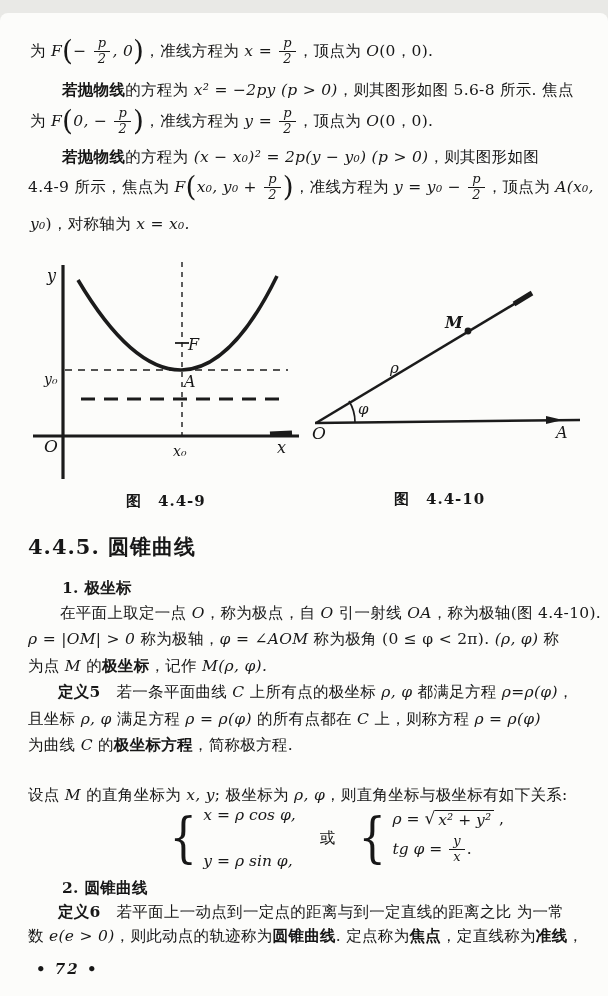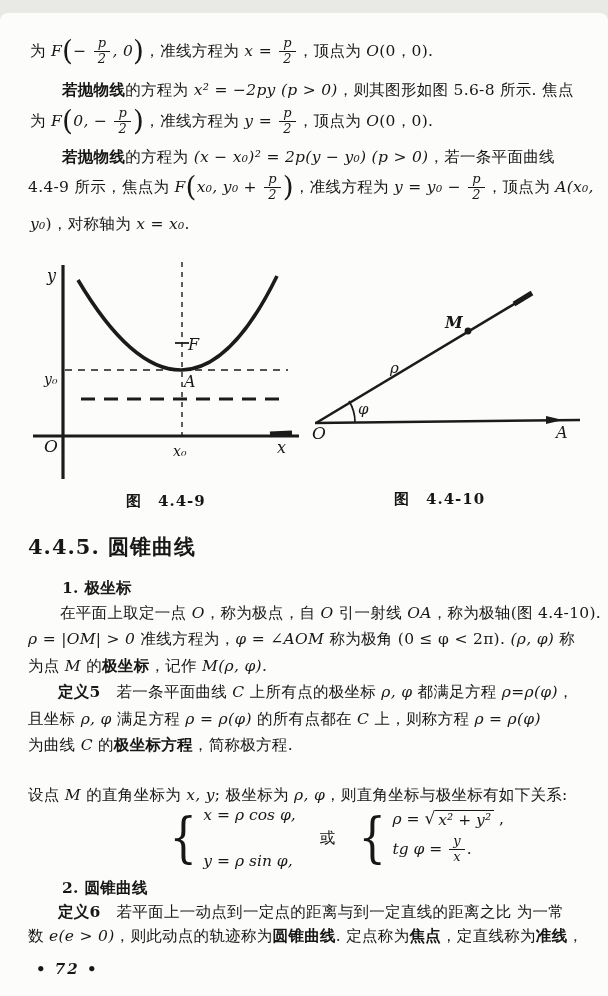--- a/index.html
+++ b/index.html
@@ -47,21 +47,21 @@
   svg text{fill:#171717;}
 </style>
 </head>
 <body>
 
 <div class="page">
 
   <div class="line" style="left:30px;top:24px"><span class="">为 </span><span class="i">F</span><span class="bigp">(</span><span class="i">− </span><span class="frac"><span class="fn">p</span><span class="fd">2</span></span><span class="i">, 0</span><span class="bigp">)</span><span class="">，准线方程为 </span><span class="i">x = </span><span class="frac"><span class="fn">p</span><span class="fd">2</span></span><span class="">，顶点为 </span><span class="i">O</span><span class="">(0，0).</span></div>
   <div class="line" style="left:62px;top:67px"><span class="b">若抛物线</span><span class="">的方程为 </span><span class="i">x² = −2py (p &gt; 0)</span><span class="">，则其图形如图 5.6-8 所示. 焦点</span></div>
   <div class="line" style="left:30px;top:94px"><span class="">为 </span><span class="i">F</span><span class="bigp">(</span><span class="i">0, − </span><span class="frac"><span class="fn">p</span><span class="fd">2</span></span><span class="bigp">)</span><span class="">，准线方程为 </span><span class="i">y = </span><span class="frac"><span class="fn">p</span><span class="fd">2</span></span><span class="">，顶点为 </span><span class="i">O</span><span class="">(0，0).</span></div>
-  <div class="line" style="left:62px;top:134px"><span class="b">若抛物线</span><span class="">的方程为 </span><span class="i">(x − x₀)² = 2p(y − y₀) (p &gt; 0)</span><span class="">，若一条平面曲线</span></div>
+  <div class="line" style="left:62px;top:134px"><span class="b">若抛物线</span><span class="">的方程为 </span><span class="i">(x − x₀)² = 2p(y − y₀) (p &gt; 0)</span><span class="">，则其图形如图</span></div>
   <div class="line" style="left:28px;top:160px"><span class="">4.4-9 所示，焦点为 </span><span class="i">F</span><span class="bigp">(</span><span class="i">x₀, y₀ + </span><span class="frac"><span class="fn">p</span><span class="fd">2</span></span><span class="bigp">)</span><span class="">，准线方程为 </span><span class="i">y = y₀ − </span><span class="frac"><span class="fn">p</span><span class="fd">2</span></span><span class="">，顶点为 </span><span class="i">A</span><span class="i">(x₀,</span></div>
   <div class="line" style="left:30px;top:201px"><span class="i">y₀</span><span class="">)，对称轴为 </span><span class="i">x = x₀.</span></div>
 
   <svg class="fig" style="left:18px;top:243px" width="287" height="228" viewBox="0 0 287 228">
     <line x1="45" y1="9" x2="45" y2="223" stroke="#1b1b1b" stroke-width="3.2"></line>
     <line x1="15" y1="180" x2="281" y2="180" stroke="#1b1b1b" stroke-width="3"></line>
     <line x1="252" y1="178" x2="274" y2="177" stroke="#1b1b1b" stroke-width="5"></line>
     <line x1="164" y1="6" x2="164" y2="180" stroke="#1b1b1b" stroke-width="1.4" stroke-dasharray="5 5"></line>
     <path d="M 60 24 Q 168 206 259 20" fill="none" stroke="#1b1b1b" stroke-width="3.6"></path>
     <line x1="47" y1="114" x2="270" y2="114" stroke="#1b1b1b" stroke-width="1.5" stroke-dasharray="7 6"></line>
@@ -90,21 +90,21 @@
     <text x="253" y="173" font-size="16" font-style="italic">A</text>
   </svg>
 
   <div class="caption" style="left:126px;top:479px">图　4.4-9</div>
   <div class="caption" style="left:394px;top:477px">图　4.4-10</div>
 
   <div class="section-title" style="left:28px;top:520px">4.4.5. 圆锥曲线</div>
 
   <div class="line b" style="left:62px;top:565px">1. 极坐标</div>
   <div class="line" style="left:60px;top:590px"><span class="">在平面上取定一点 </span><span class="i">O</span><span class="">，称为极点，自 </span><span class="i">O</span><span class=""> 引一射线 </span><span class="i">OA</span><span class="">，称为极轴(图 4.4-10).</span></div>
-  <div class="line" style="left:28px;top:616px"><span class="i">ρ = |OM| &gt; 0</span><span class=""> 准线方程为，</span><span class="i">φ = ∠AOM</span><span class=""> 称为极角 (0 ≤ φ &lt; 2π). </span><span class="i">(ρ, φ)</span><span class=""> 称</span></div>
+  <div class="line" style="left:28px;top:616px"><span class="i">ρ = |OM| &gt; 0</span><span class=""> 称为极轴，</span><span class="i">φ = ∠AOM</span><span class=""> 称为极角 (0 ≤ φ &lt; 2π). </span><span class="i">(ρ, φ)</span><span class=""> 称</span></div>
   <div class="line" style="left:28px;top:643px"><span class="">为点 </span><span class="i">M</span><span class=""> 的</span><span class="b">极坐标</span><span class="">，记作 </span><span class="i">M(ρ, φ).</span></div>
 
   <div class="line" style="left:58px;top:669px"><span class="b">定义5</span><span class="">　若一条平面曲线 </span><span class="i">C</span><span class=""> 上所有点的极坐标 </span><span class="i">ρ, φ</span><span class=""> 都满足方程 </span><span class="i">ρ=ρ(φ)</span><span class="">，</span></div>
   <div class="line" style="left:28px;top:696px"><span class="">且坐标 </span><span class="i">ρ, φ</span><span class=""> 满足方程 </span><span class="i">ρ = ρ(φ)</span><span class=""> 的所有点都在 </span><span class="i">C</span><span class=""> 上，则称方程 </span><span class="i">ρ = ρ(φ)</span></div>
   <div class="line" style="left:28px;top:722px"><span class="">为曲线 </span><span class="i">C</span><span class=""> 的</span><span class="b">极坐标方程</span><span class="">，简称极方程.</span></div>
 
   <div class="line" style="left:28px;top:772px"><span class="">设点 </span><span class="i">M</span><span class=""> 的直角坐标为 </span><span class="i">x, y</span><span class="">; 极坐标为 </span><span class="i">ρ, φ</span><span class="">，则直角坐标与极坐标有如下关系:</span></div>
 
   <div class="eqrow" style="left:166px;top:793px">
     <div class="cases">

